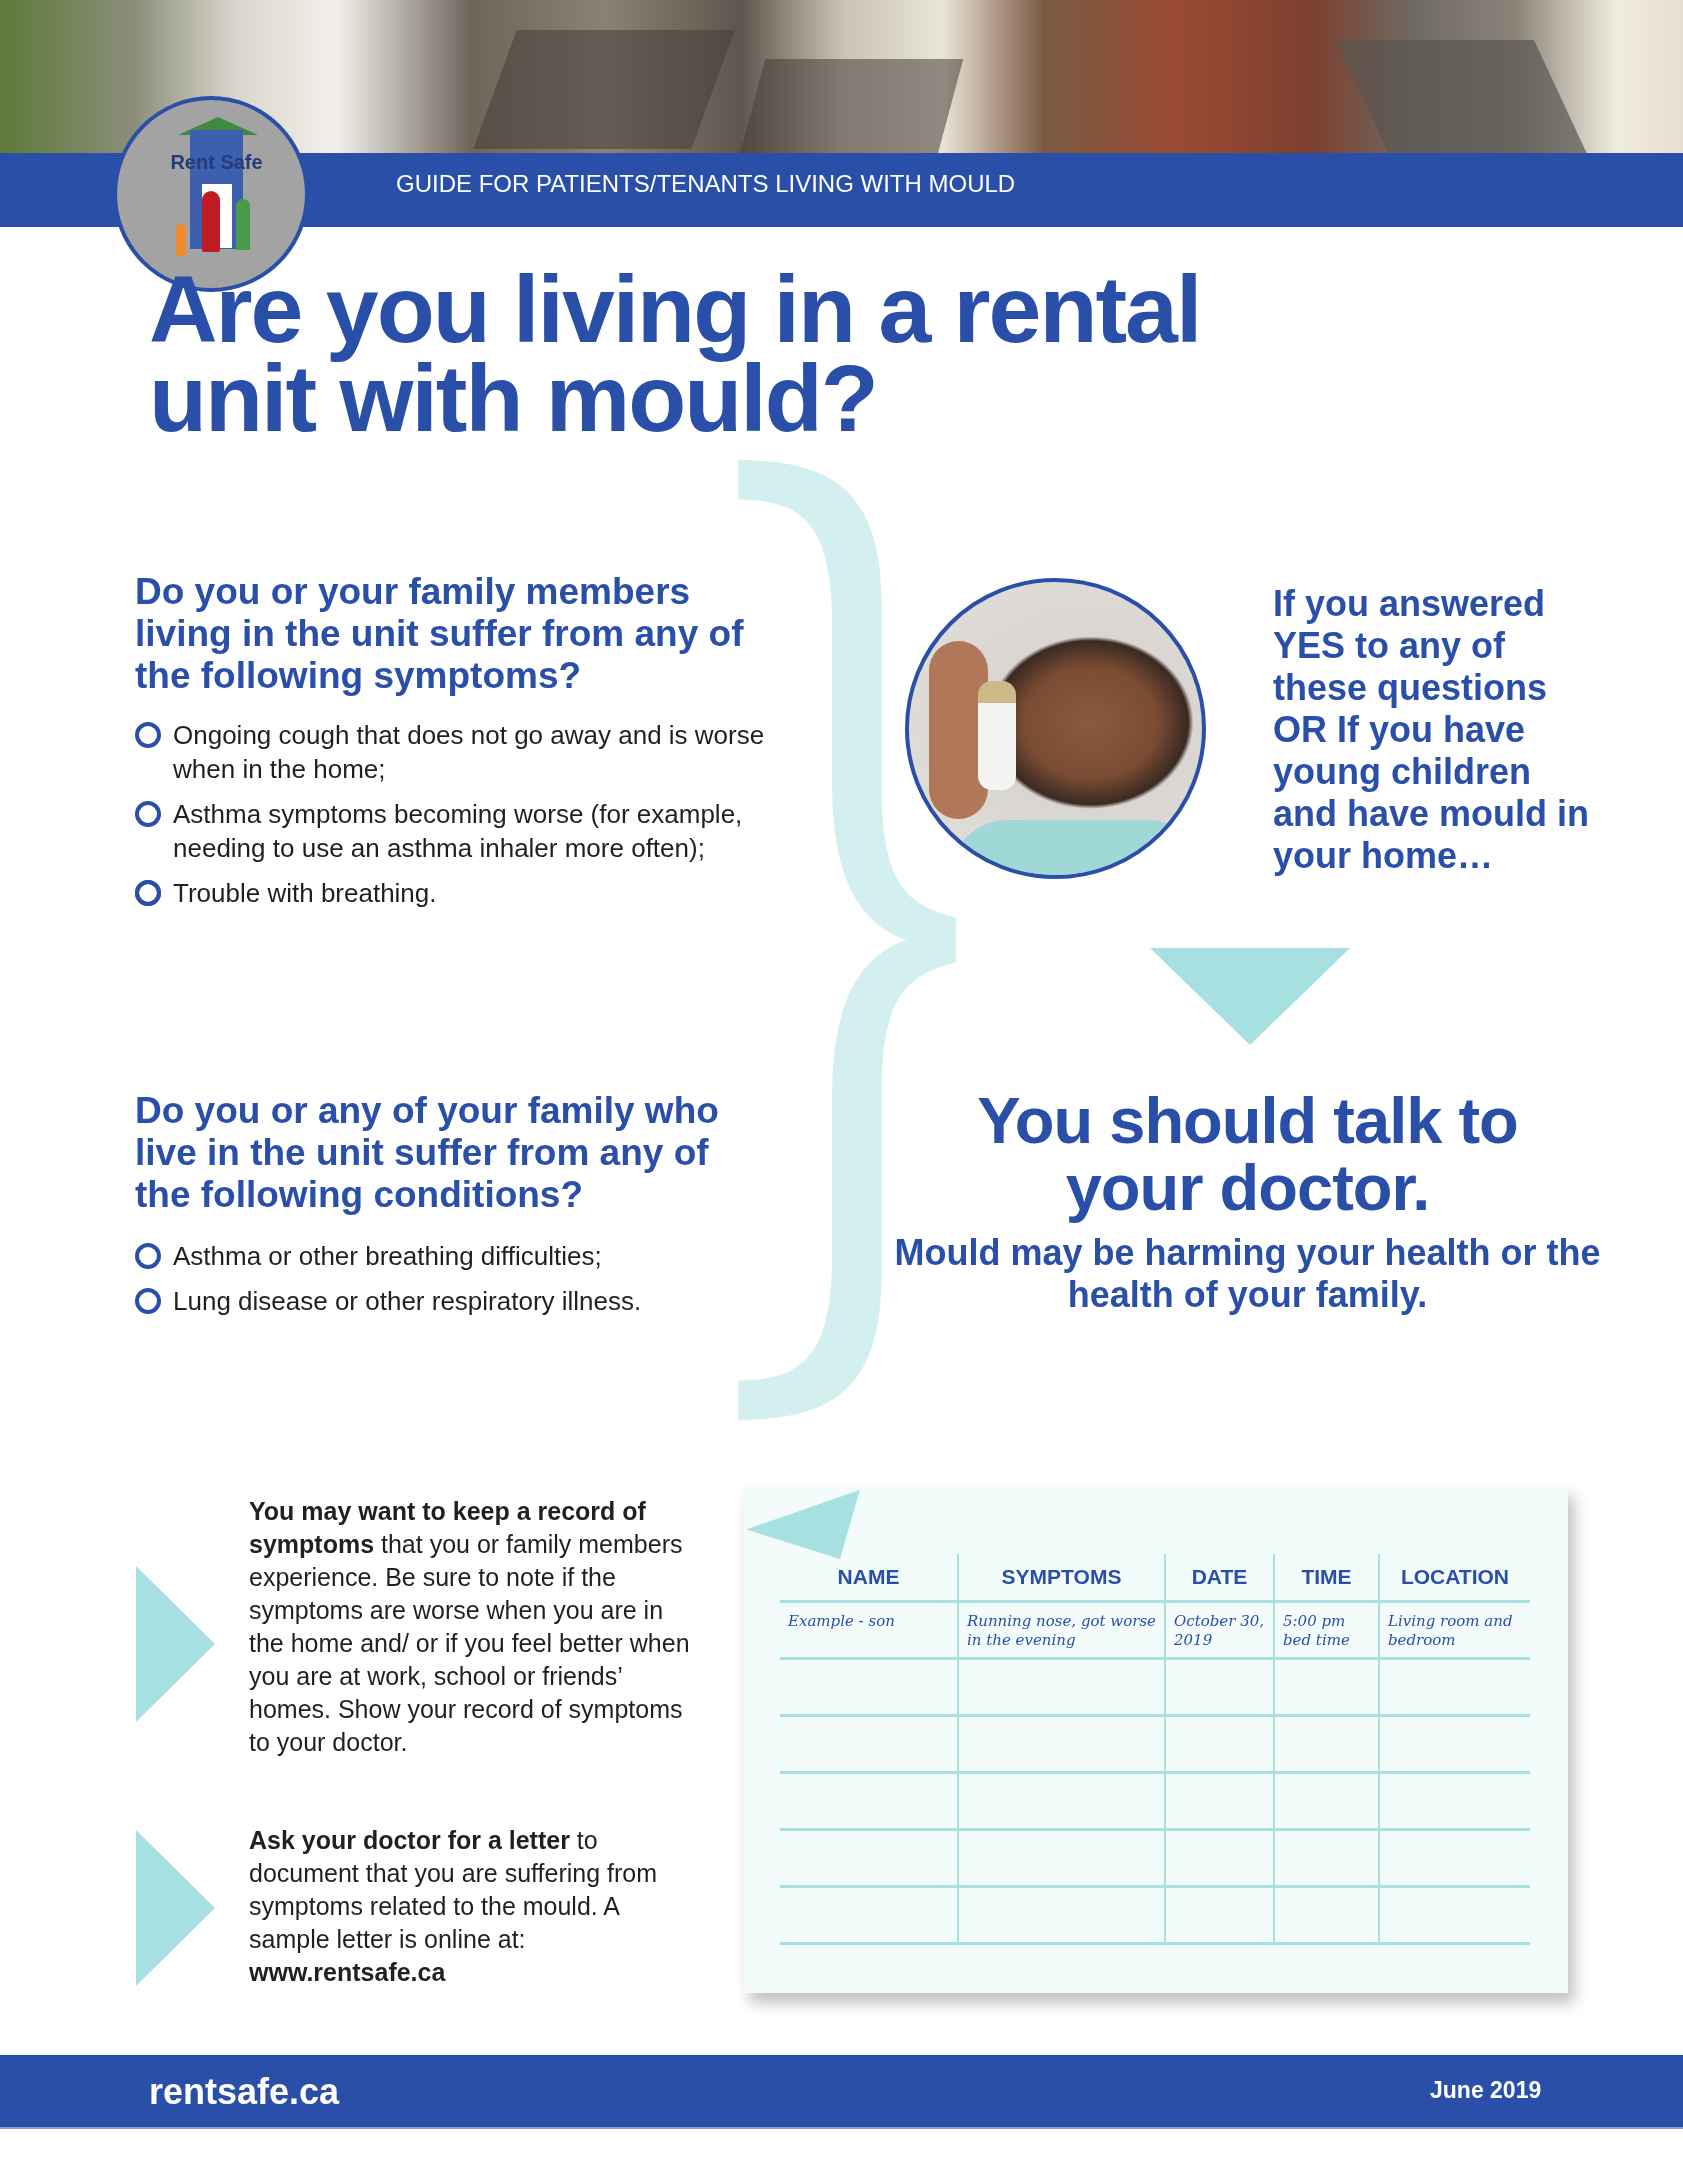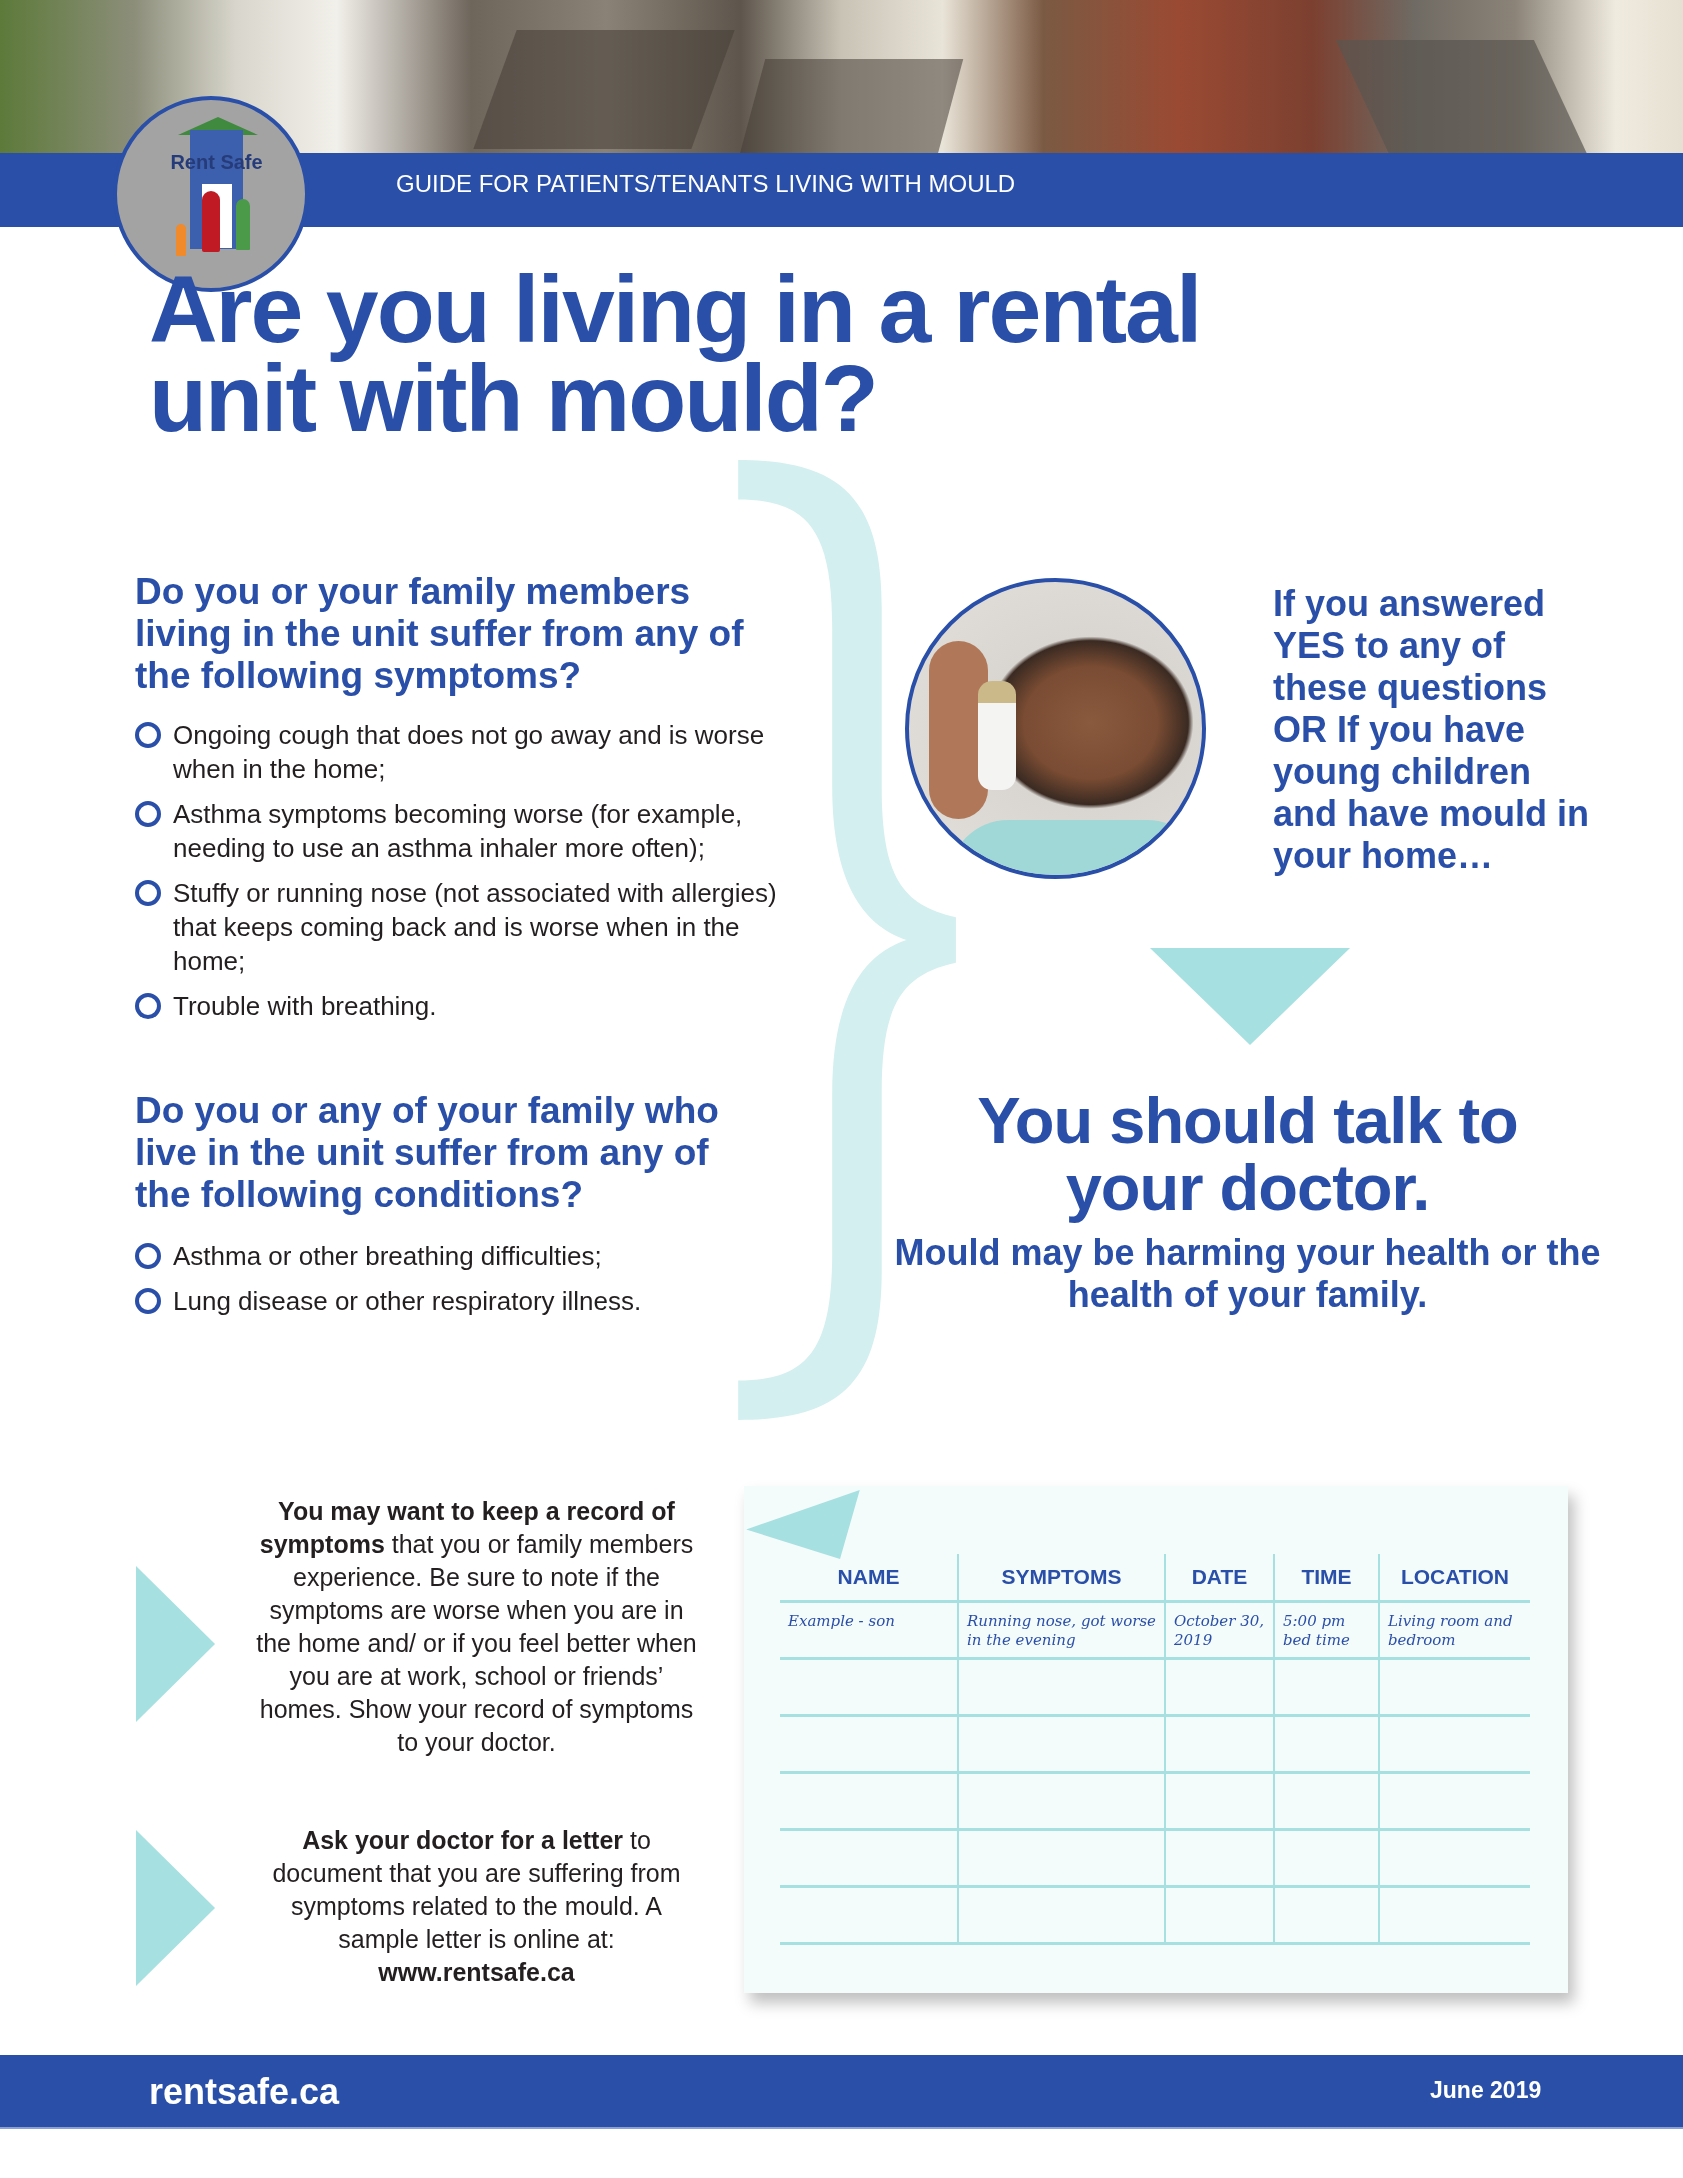--- a/index.html
+++ b/index.html
@@ -48,21 +48,21 @@
   #kid-photo .hand { position: absolute; left: 20px; top: 59px; width: 59px; height: 178px; background: #b07858; border-radius: 30px; }
   #answer-text { left: 1273px; top: 583px; width: 327px; color: #2a4fa8; font-weight: bold; font-size: 36px; line-height: 42px; }
   #down-tri { left: 1150px; top: 948px; width: 0; height: 0; border-left: 100px solid transparent; border-right: 100px solid transparent; border-top: 97px solid #a6e0e0; }
   #talk-title { left: 891px; top: 1087px; width: 713px; text-align: center; color: #2a4fa8; font-weight: bold; font-size: 65px; line-height: 67px; letter-spacing: -1px; }
   #talk-sub { left: 891px; top: 1232px; width: 713px; text-align: center; color: #2a4fa8; font-weight: bold; font-size: 36px; line-height: 42px; }
 
   
   .rtri { position: absolute; width: 0; height: 0; border-top: 78px solid transparent; border-bottom: 78px solid transparent; border-left: 79px solid #a6e0e0; }
   #arrow-1 { left: 136px; top: 1566px; }
   #arrow-2 { left: 136px; top: 1830px; }
-  .lower-p { font-size: 25px; line-height: 33px; color: #231f20; text-align: center; }
+  .lower-p { font-size: 25px; line-height: 33px; color: #231f20; }
   .lower-p b { font-weight: bold; }
   #record-text { left: 249px; top: 1495px; width: 455px; }
   #letter-text { left: 249px; top: 1824px; width: 455px; }
 
   
   #card { left: 744px; top: 1486px; width: 824px; height: 507px; background: #f4fbfb; box-shadow: 6px 10px 14px rgba(0,0,0,0.25); }
   #fold { left: 741px; top: 1485px; width: 119px; height: 79px; }
   #log-table { left: 780px; top: 1554px; width: 750px; border-collapse: collapse; table-layout: fixed; }
   #log-table th { height: 47px; color: #2a4fa8; font-weight: bold; font-size: 21px; text-align: center; vertical-align: middle; padding-top: 0; }
   #log-table td { height: 57px; vertical-align: top; padding: 9px 6px 0 8px; font-family: "DejaVu Serif", serif; font-style: italic; font-size: 15px; line-height: 19px; color: #2a4fa8; }
@@ -102,21 +102,21 @@
 </h1>
 
 <svg id="brace" class="abs" viewBox="0 0 240 970">
   <path d="M5,0 C110,0 150,40 150,150 L150,330 C150,420 170,450 225,462 L225,508 C170,520 150,550 150,640 L150,820 C150,930 110,970 5,970 L5,930 C75,930 100,900 100,800 L100,640 C100,545 130,500 175,485 C130,470 100,425 100,330 L100,170 C100,70 75,40 5,40 Z" fill="#d3eff0"></path>
 </svg>
 
 <h2 id="q1-head" class="abs qhead">Do you or your family members living in the unit suffer from any of the following symptoms?</h2>
 <ul id="q1-list" class="abs blist">
   <li><span class="ring"></span><span>Ongoing cough that does not go away and is worse when in the home;</span></li>
   <li><span class="ring"></span><span>Asthma symptoms becoming worse (for example, needing to use an asthma inhaler more often);</span></li>
-  <li><span class="ring"></span><span>Stuffy or running nose (not associated with allergies) that keeps coming back and is worse when in the home;</span></li>
+  <li><span class="ring"></span></li>
   <li><span class="ring"></span><span>Trouble with breathing.</span></li>
 </ul>
 
 <h2 id="q2-head" class="abs qhead">Do you or any of your family who live in the unit suffer from any of the following conditions?</h2>
 <ul id="q2-list" class="abs blist">
   <li><span class="ring"></span><span>Asthma or other breathing difficulties;</span></li>
   <li><span class="ring"></span><span>Lung disease or other respiratory illness.</span></li>
 </ul>
 
 <div id="kid-photo" class="abs">

